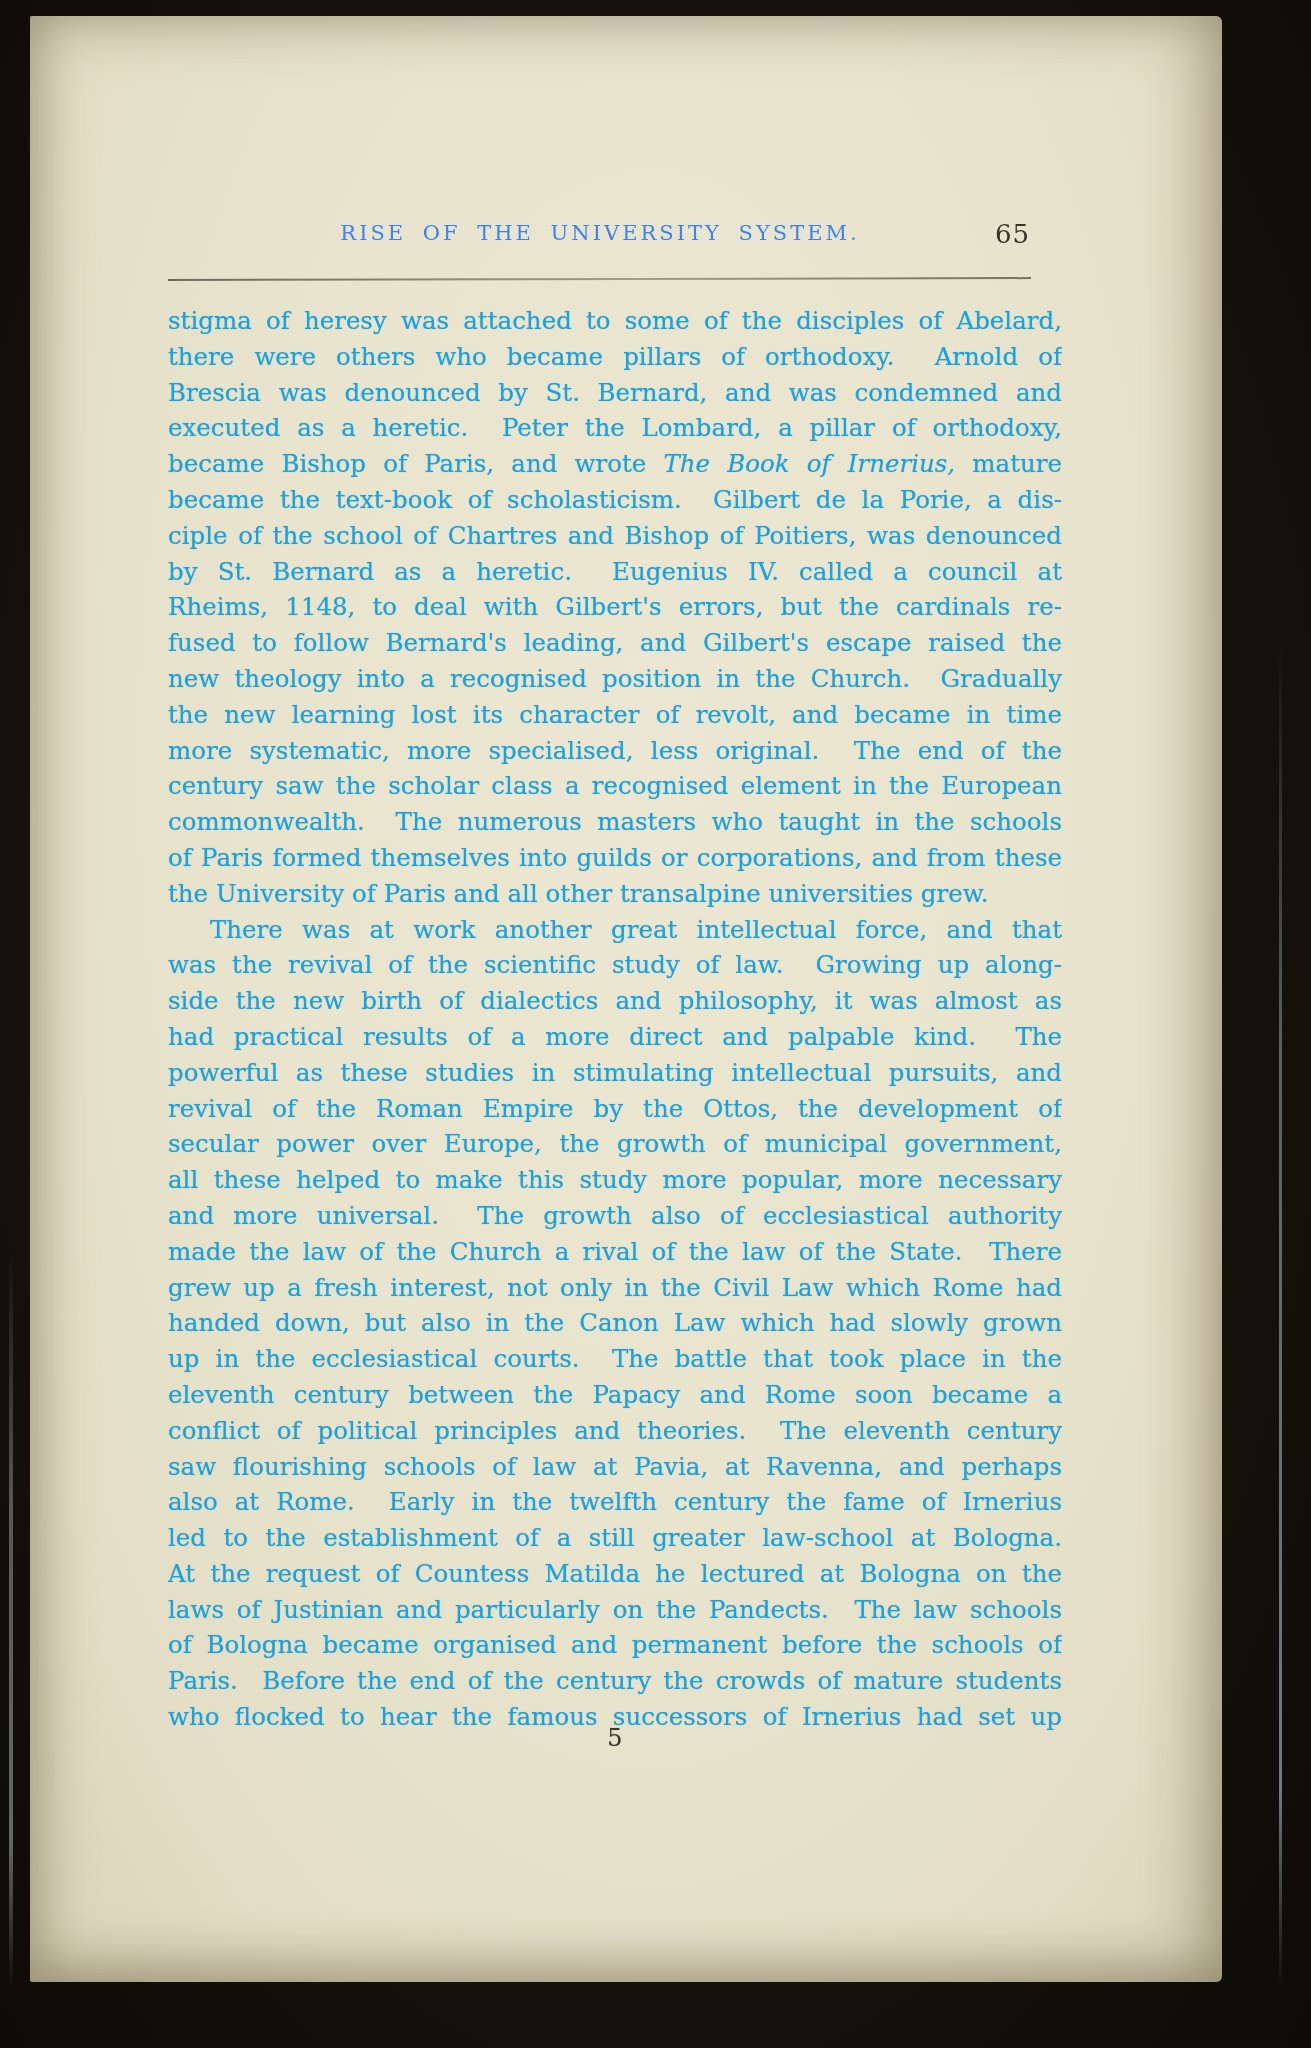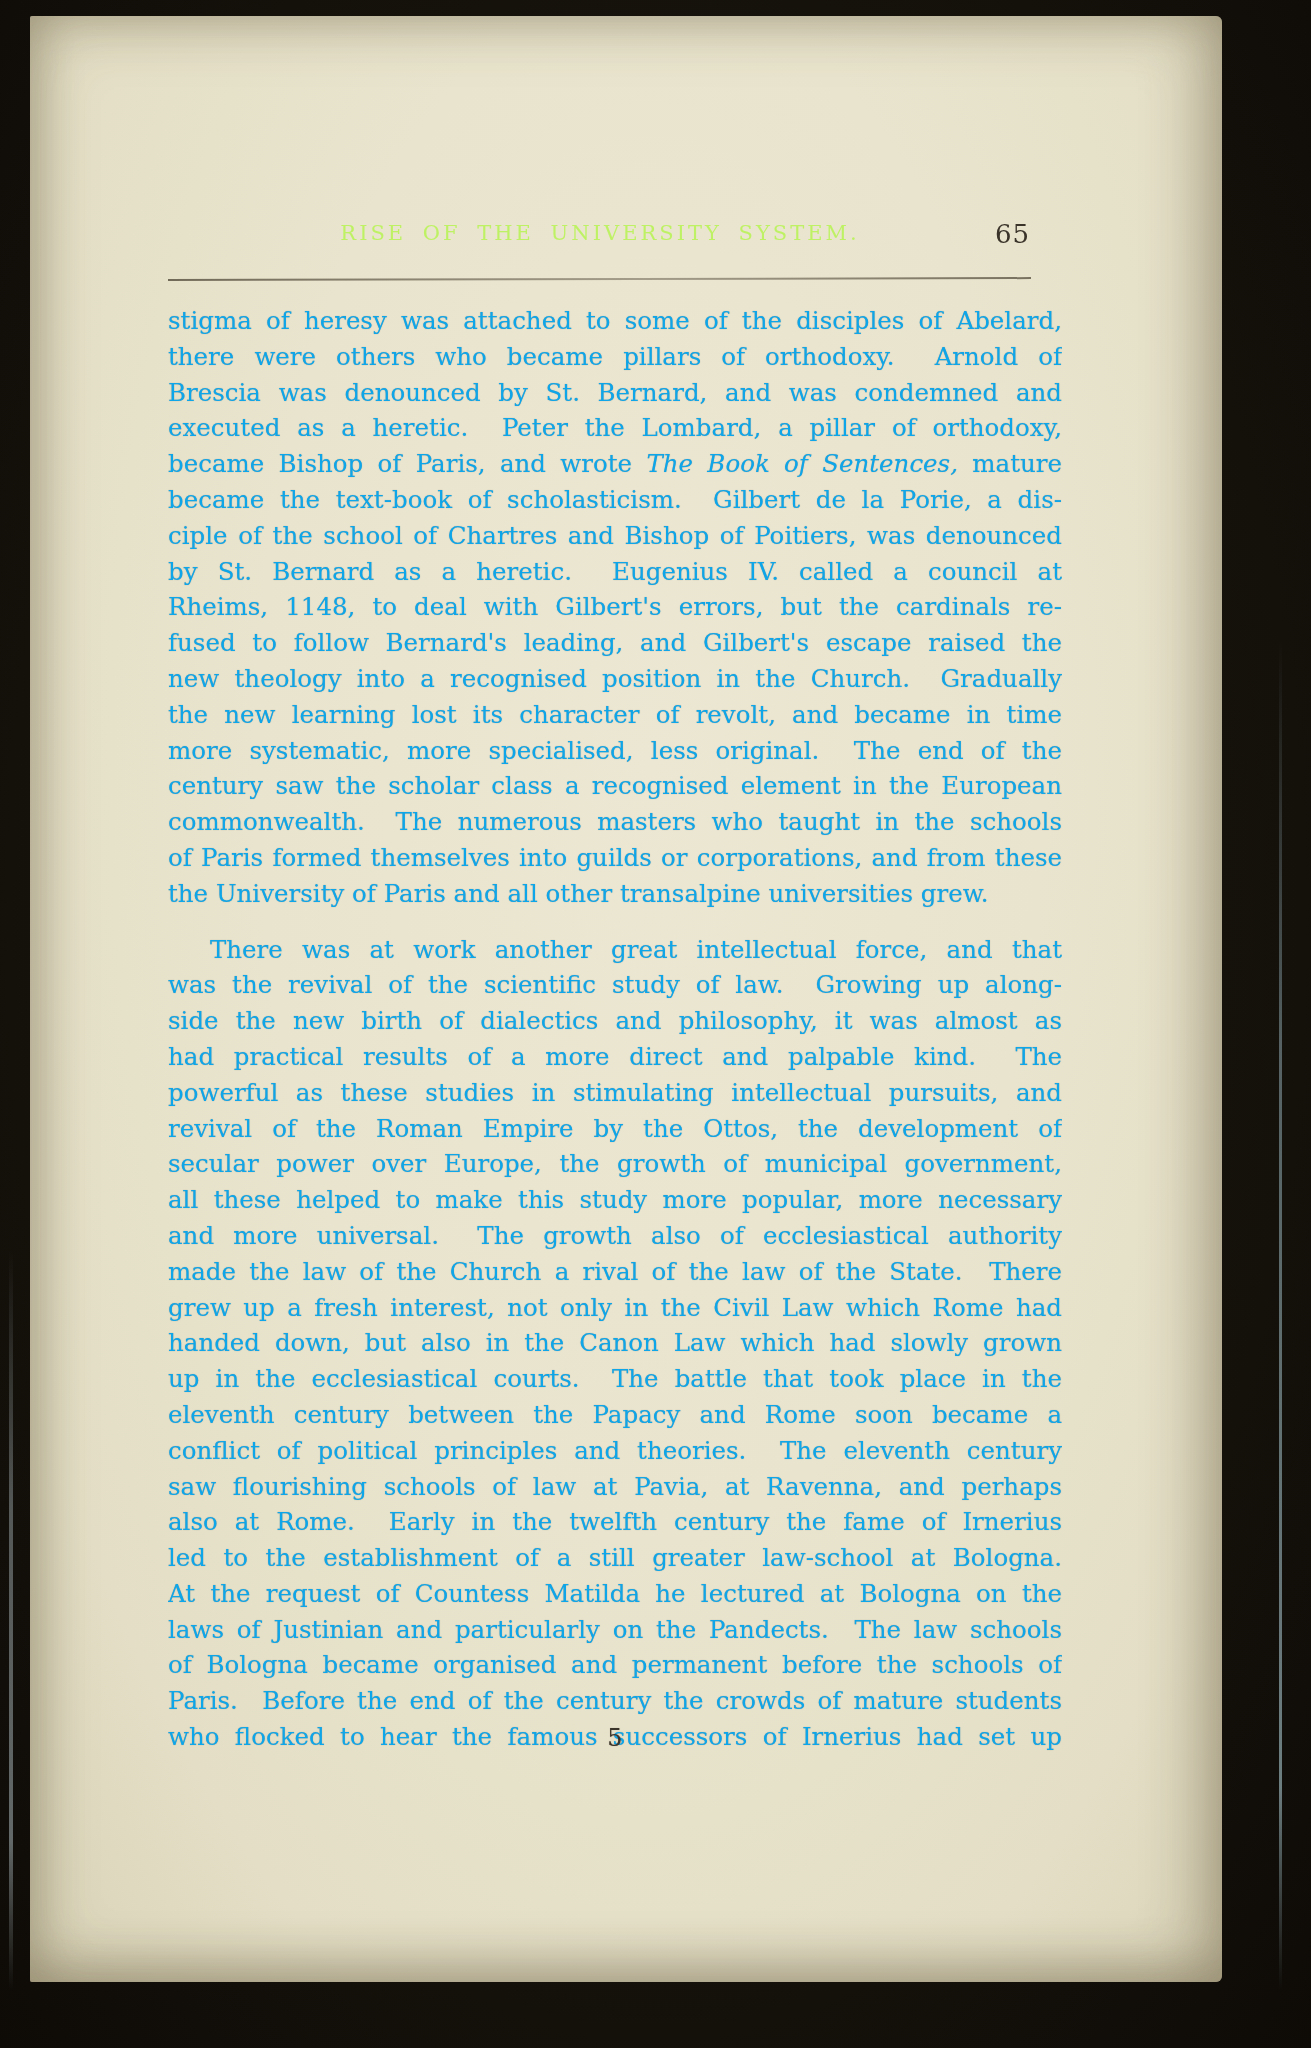--- a/index.html
+++ b/index.html
@@ -49,21 +49,21 @@
     background:linear-gradient(180deg, rgba(150,178,186,0) 0%, rgba(150,178,186,.5) 30%, rgba(158,186,192,.65) 85%, rgba(150,178,186,0) 100%);
   }
   
   .content{position:absolute;inset:0;color:#3b352b;}
   .header-row{
     position:absolute;left:168px;top:221px;width:864px;height:30px;
   }
   .running-head{
     position:absolute;left:0;right:0;text-align:center;
     font-size:21px;letter-spacing:3px;word-spacing:7px;
-    color:#bef264;
+    color:#3b82f6;
   }
   .folio{
     position:absolute;right:2px;top:-2px;
     font-size:26px;letter-spacing:1px;color:#39332a;
   }
   .head-rule{
     position:absolute;left:168px;top:278px;width:863px;height:2px;
     background:linear-gradient(90deg, rgba(92,85,68,.85), rgba(92,85,68,.5) 55%, rgba(92,85,68,.8));
     transform:rotate(-0.12deg);
   }
@@ -72,21 +72,21 @@
     font-size:24.5px;
   }
   .text-line{
     height:35.8px;line-height:35.8px;
     white-space:pre-wrap;overflow:hidden;
     text-align:justify;text-align-last:justify;
     color:#0ea5e9;
     text-shadow:0 0 1px rgba(59,53,43,.35);
   }
   .text-line.para-end{text-align-last:left;}
-  .text-line.indent{text-indent:42px;margin-top:20px;}
+  .text-line.indent{text-indent:42px;}
   .text-line .it{font-style:italic;}
   .signature-mark{
     position:absolute;left:168px;top:1724px;width:894px;
     text-align:center;font-size:24px;color:#3b352b;
     text-shadow:0 0 1px rgba(59,53,43,.35);
   }
 </style>
 </head>
 <body>
 
@@ -101,21 +101,21 @@
     <div class="running-head">RISE OF THE UNIVERSITY SYSTEM.</div>
     <div class="folio">65</div>
   </div>
   <div class="head-rule"></div>
 
   <div class="body-text" id="paragraphs">
       <div class="text-line"><span>stigma of heresy was attached to some of the disciples of Abelard,</span></div>
       <div class="text-line"><span>there were others who became pillars of orthodoxy.  Arnold of</span></div>
       <div class="text-line"><span>Brescia was denounced by St. Bernard, and was condemned and</span></div>
       <div class="text-line"><span>executed as a heretic.  Peter the Lombard, a pillar of orthodoxy,</span></div>
-      <div class="text-line"><span>became Bishop of Paris, and wrote </span><span class="it">The Book of Sentences,</span><span> mature</span></div>
+      <div class="text-line"><span>became Bishop of Paris, and wrote </span><span class="it">The Book of Irnerius,</span><span> mature</span></div>
       <div class="text-line"><span>became the text-book of scholasticism.  Gilbert de la Porie, a dis-</span></div>
       <div class="text-line"><span>ciple of the school of Chartres and Bishop of Poitiers, was denounced</span></div>
       <div class="text-line"><span>by St. Bernard as a heretic.  Eugenius IV. called a council at</span></div>
       <div class="text-line"><span>Rheims, 1148, to deal with Gilbert's errors, but the cardinals re-</span></div>
       <div class="text-line"><span>fused to follow Bernard's leading, and Gilbert's escape raised the</span></div>
       <div class="text-line"><span>new theology into a recognised position in the Church.  Gradually</span></div>
       <div class="text-line"><span>the new learning lost its character of revolt, and became in time</span></div>
       <div class="text-line"><span>more systematic, more specialised, less original.  The end of the</span></div>
       <div class="text-line"><span>century saw the scholar class a recognised element in the European</span></div>
       <div class="text-line"><span>commonwealth.  The numerous masters who taught in the schools</span></div>

